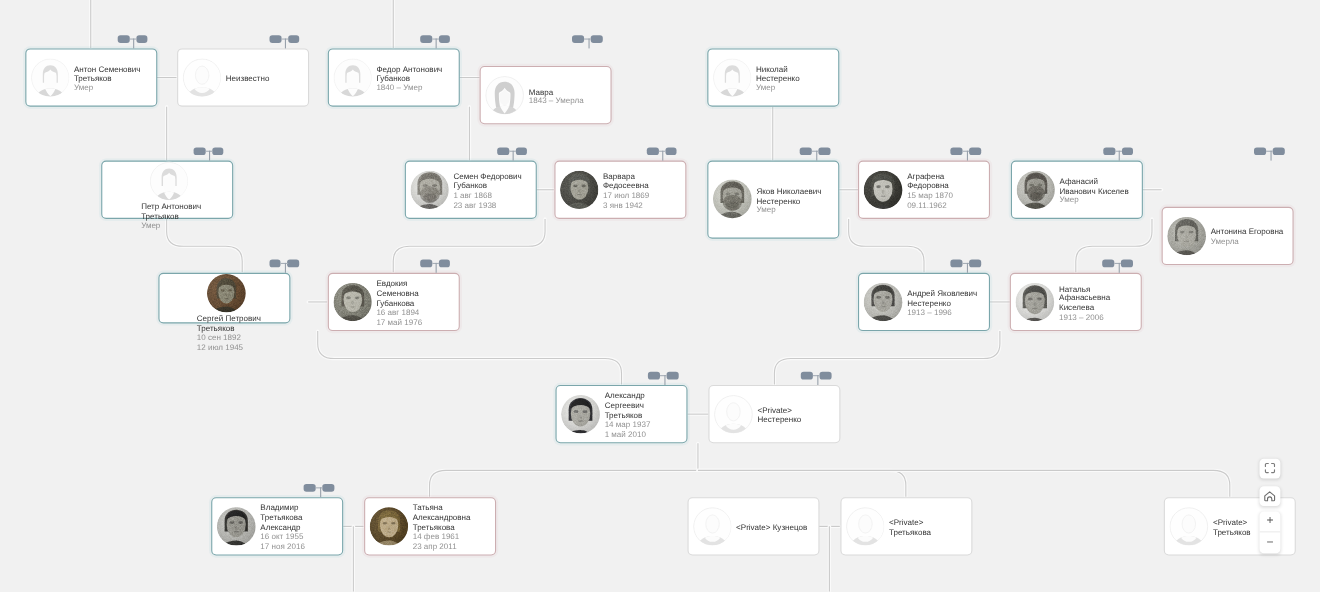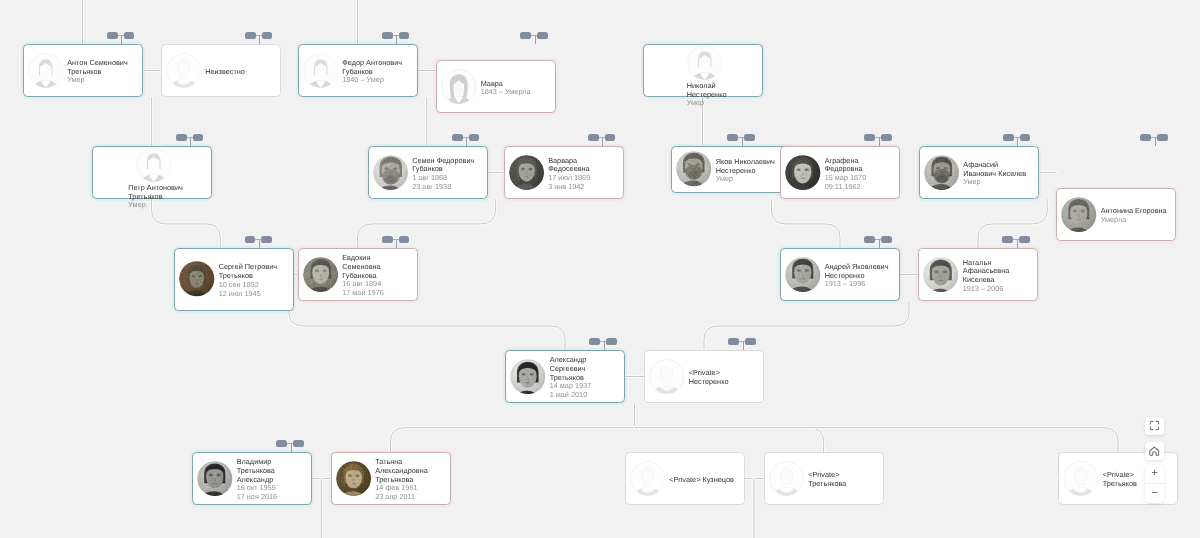--- a/index.html
+++ b/index.html
@@ -176,21 +176,21 @@
           </svg></span>
         <span class="info">
           <div class="nm">Мавра</div>
           <div class="dt">1843 – Умерла</div>
         </span>
       </div>
       <div class="pill" style="left: 520.4px; top: 32px;"></div>
       <div class="pill" style="left: 537px; top: 32px;"></div>
       <div class="jh" style="left: 531.2px; top: 35px; width: 6.3px;"></div>
       <div class="jv" style="left: 534.5px; top: 35px; height: 8.6px;"></div>
-      <div class="card m" style="left: 642.5px; top: 43.6px; width: 120px; height: 53.4px; flex-direction: column;">
+      <div class="card m" style="left: 642.5px; top: 43.6px; width: 120px; height: 53.4px;">
         <span class="av"><svg viewBox="0 0 40 40" width="35.5" height="35.5">
       <defs>
               <clipPath id="c4">
                 <circle cx="20" cy="20" r="19.3"></circle>
               </clipPath>
             </defs>
       <circle cx="20" cy="20" r="19.3" fill="#fdfdfd" stroke="#efefef" stroke-width="0.8"></circle>
       <g clip-path="url(#c4)">
         <path d="M12.3 25.0V15.9C12.3 10.5 15.6 7.0 20 7.0s7.7 3.5 7.7 8.9v9.1h-1.5v-8.2c0-1.3-0.3-2.0-1.2-2.3-1.6-0.5-3.6-1.3-5.0-3.1-1.4 1.8-3.4 2.6-5.0 3.1-0.9 0.3-1.2 1.0-1.2 2.3v8.2z" fill="#dcdcdc"></path>
         <path d="M20 32.0c-3.4 0-6.2-3.3-6.2-7.4v-7.1c1.8-0.5 4.4-1.4 6.2-3.3 1.8 1.9 4.4 2.8 6.2 3.3v7.1c0 4.1-2.8 7.4-6.2 7.4z" fill="#fcfcfc"></path>
@@ -337,21 +337,21 @@
           <div class="nm">Варвара</div>
           <div class="nm">Федосеевна</div>
           <div class="dt">17 июл 1869</div>
           <div class="dt">3 янв 1942</div>
         </span>
       </div>
       <div class="pill" style="left: 587.9px; top: 134px;"></div>
       <div class="pill" style="left: 604.5px; top: 134px;"></div>
       <div class="jh" style="left: 598.7px; top: 137px; width: 6.3px;"></div>
       <div class="jv" style="left: 602px; top: 137px; height: 8.6px;"></div>
-      <div class="card m" style="left: 643px; top: 145.6px; width: 120px; height: 47px; margin-left: 28px;">
+      <div class="card m" style="left: 643px; top: 145.6px; width: 120px; height: 71px;">
         <span class="av"><svg viewBox="0 0 40 40" width="35.5" height="35.5">
       <defs>
       <clipPath id="c8">
                 <circle cx="20" cy="20" r="19.8"></circle>
               </clipPath>
       <filter id="bc8" x="-30%" y="-30%" width="160%" height="160%">
                 <feGaussianBlur stdDeviation="0.8"></feGaussianBlur>
               </filter>
       <filter id="nc8" x="0" y="0" width="100%" height="100%" color-interpolation-filters="sRGB">
         <feTurbulence type="fractalNoise" baseFrequency="1.6 1.6" numOctaves="3" seed="9" stitchTiles="stitch"></feTurbulence>
@@ -563,21 +563,21 @@
           </svg></span>
         <span class="info">
           <div class="nm">Антонина Егоровна</div>
           <div class="dt">Умерла</div>
         </span>
       </div>
       <div class="pill" style="left: 1140.4px; top: 134px;"></div>
       <div class="pill" style="left: 1157px; top: 134px;"></div>
       <div class="jh" style="left: 1151.2px; top: 137px; width: 6.3px;"></div>
       <div class="jv" style="left: 1154.5px; top: 137px; height: 8.6px;"></div>
-      <div class="card m" style="left: 174px; top: 247.6px; width: 120px; height: 63px;">
+      <div class="card m" style="left: 144px; top: 247.6px; width: 120px; height: 46px; flex-direction: column;">
         <span class="av"><svg viewBox="0 0 40 40" width="35.5" height="35.5">
       <defs>
       <clipPath id="c12">
                 <circle cx="20" cy="20" r="19.8"></circle>
               </clipPath>
       <filter id="bc12" x="-30%" y="-30%" width="160%" height="160%">
                 <feGaussianBlur stdDeviation="0.8"></feGaussianBlur>
               </filter>
       <filter id="nc12" x="0" y="0" width="100%" height="100%" color-interpolation-filters="sRGB">
         <feTurbulence type="fractalNoise" baseFrequency="1.6 1.6" numOctaves="3" seed="13" stitchTiles="stitch"></feTurbulence>

